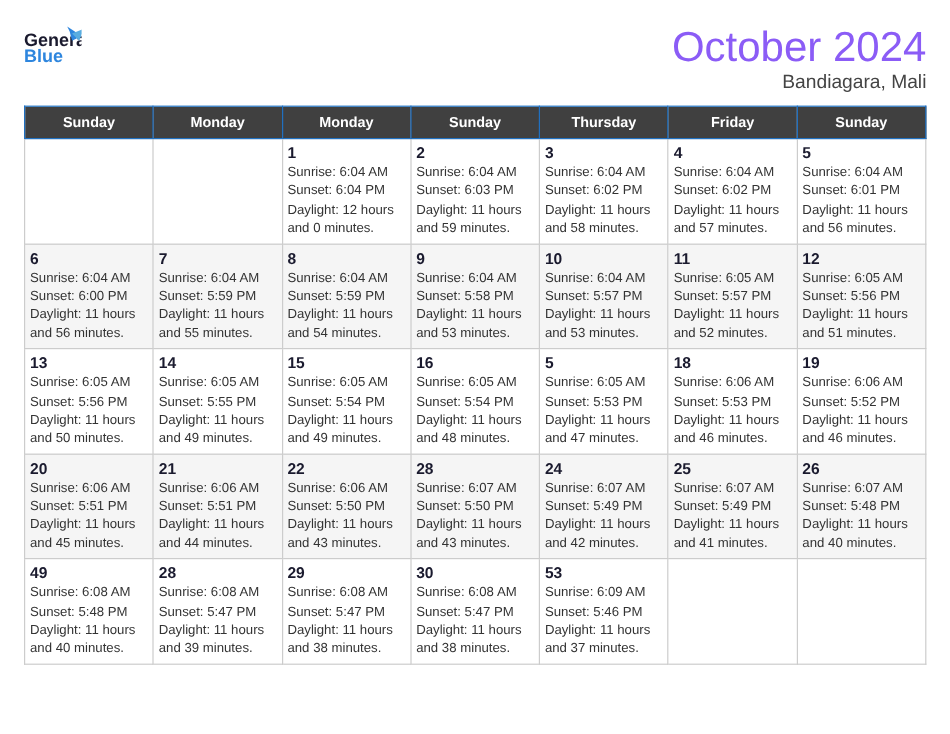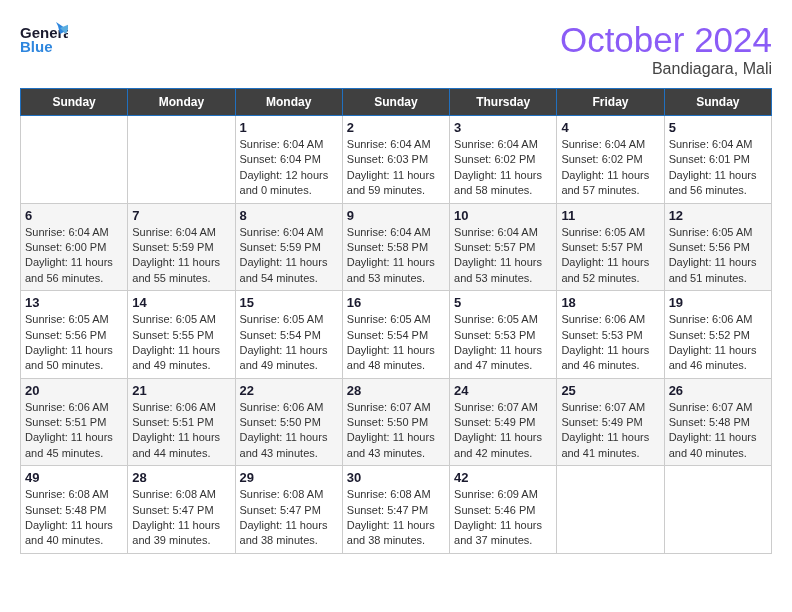--- a/index.html
+++ b/index.html
@@ -323,21 +323,21 @@
 and 38 minutes.</div>
         </td>
         <td>
           <div class="day-num">30</div>
           <div class="day-info" style="white-space: pre-line;">Sunrise: 6:08 AM
 Sunset: 5:47 PM
 Daylight: 11 hours
 and 38 minutes.</div>
         </td>
         <td>
-          <div class="day-num">42</div>
+          <div class="day-num">53</div>
           <div class="day-info" style="white-space: pre-line;">Sunrise: 6:09 AM
 Sunset: 5:46 PM
 Daylight: 11 hours
 and 37 minutes.</div>
         </td>
         <td class="empty-cell"></td>
         <td class="empty-cell"></td>
       </tr>
     </tbody>
 </table>

